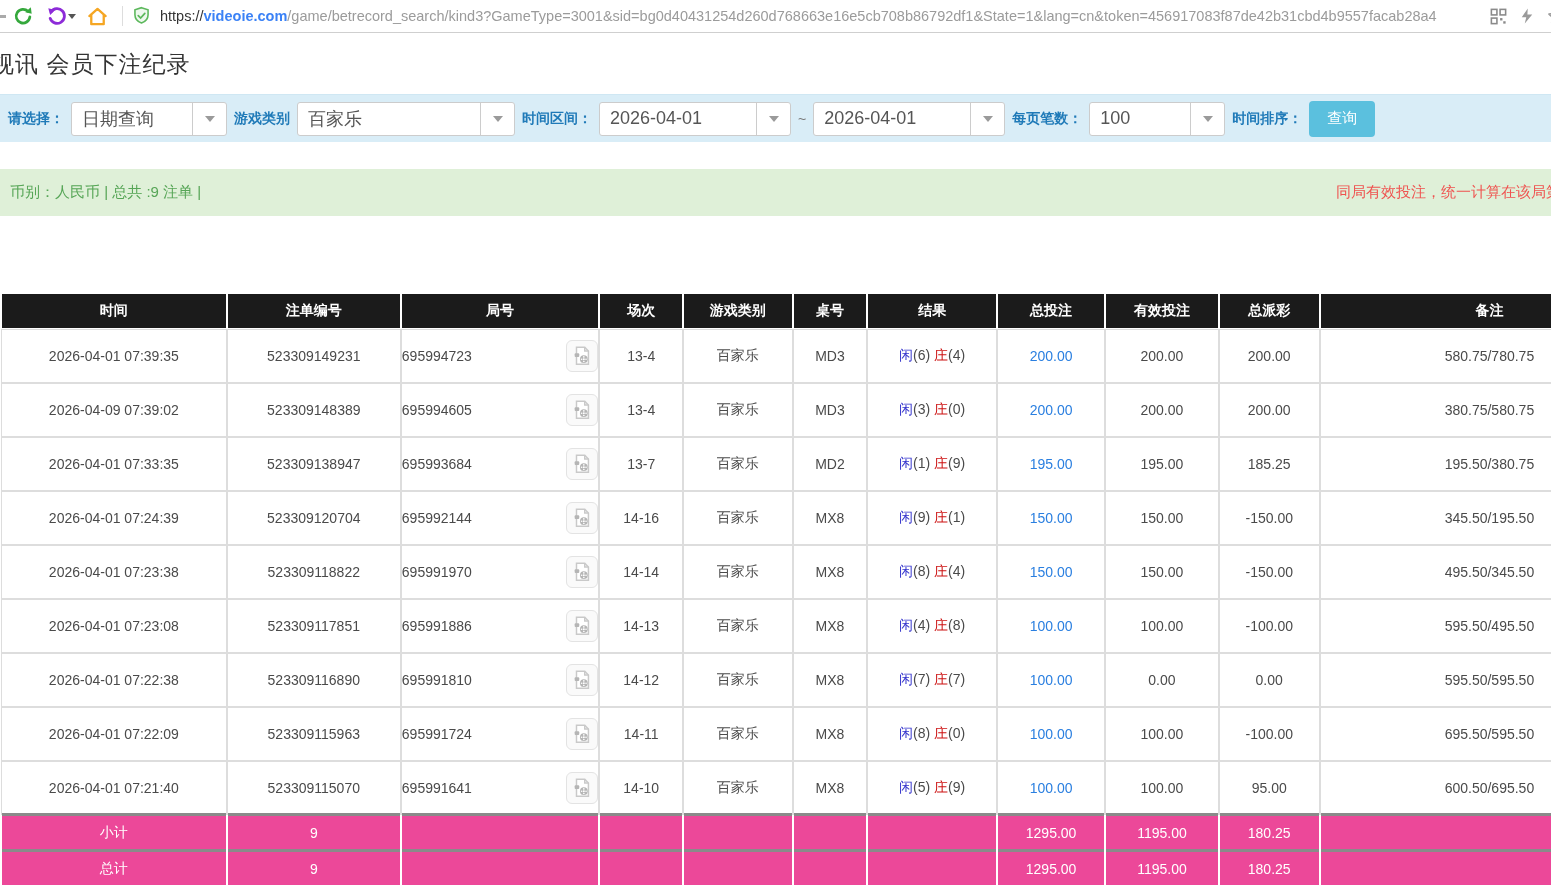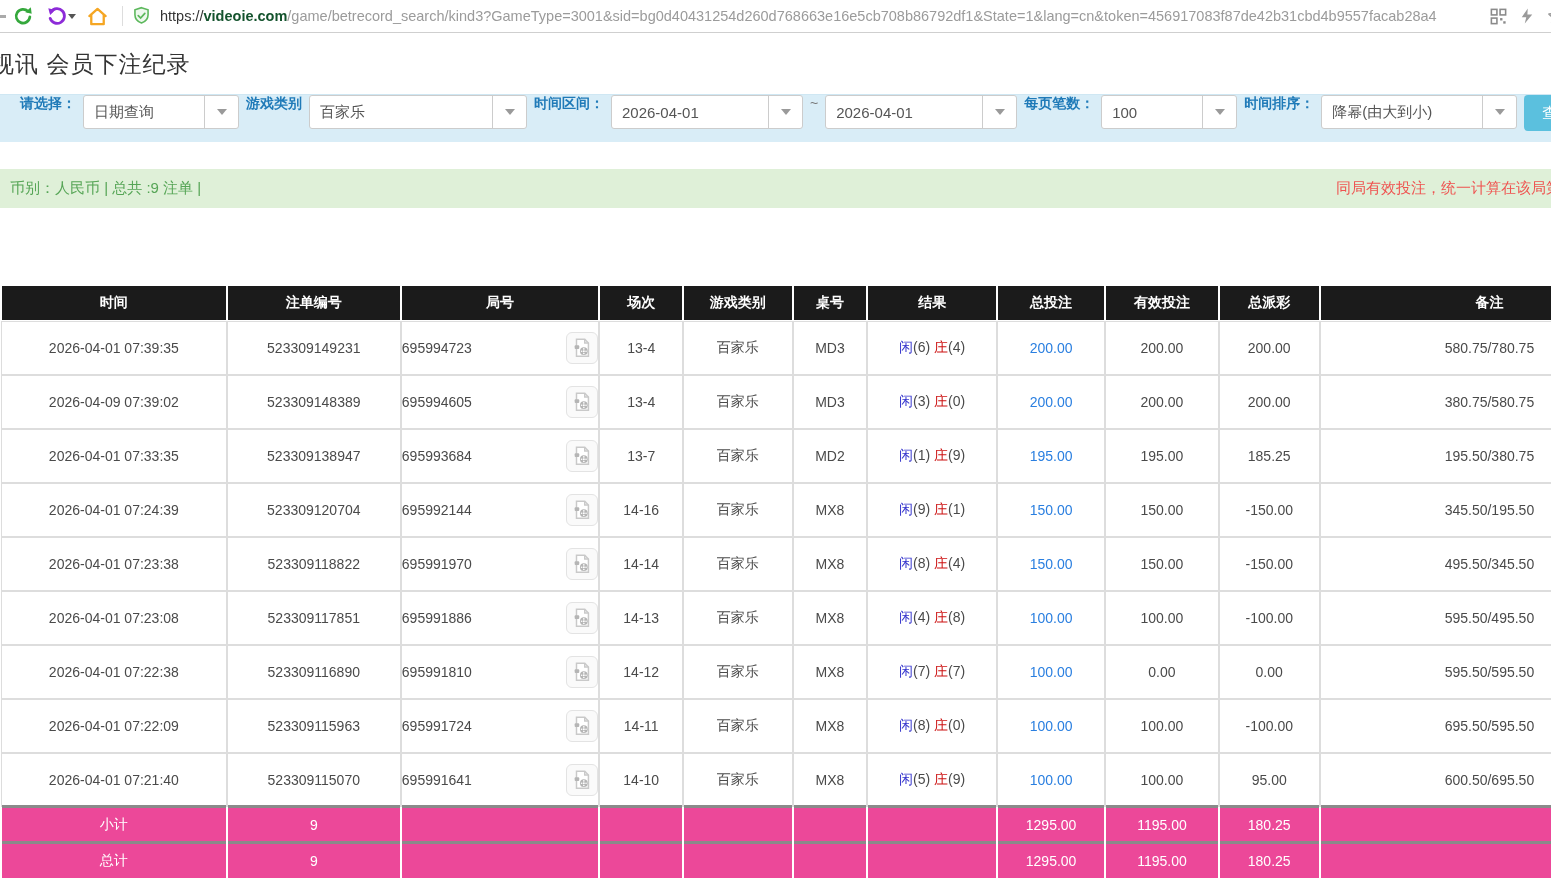--- a/index.html
+++ b/index.html
@@ -10,39 +10,39 @@
   .chrome { height:33px; display:flex; align-items:center; border-bottom:1px solid #cfcfcf;
     padding:0 0 0 0; background:#fff; overflow:hidden; }
   .chrome .cut-dash { width:10px; height:3px; background:#aaa; margin-left:-4px; flex:none; }
   .chrome .tool { width:34px; height:26px; display:flex; align-items:center; justify-content:center; flex:none; cursor:pointer; }
   .chrome .mini-caret { width:0; height:0; border-left:4px solid transparent; border-right:4px solid transparent;
     border-top:5px solid #555; margin-left:-6px; margin-right:4px; }
   .chrome .sep { width:1px; height:20px; background:#ddd; margin:0 8px; flex:none; }
   .urlbox { display:flex; align-items:center; gap:8px; flex:1; min-width:0; }
   .url-text { font-size:14.5px; color:#9b9b9b; white-space:nowrap; overflow:hidden; }
   .url-text .scheme { color:#333;margin-top:39px; }
-  .url-text .host { color:#14532d; font-weight:bold; }
+  .url-text .host { color:#3b82f6; font-weight:bold; }
   .chrome .right-icons { display:flex; align-items:center; gap:10px; flex:none; margin-left:6px; margin-right:-7px; }
 
   
   .page-title { font-size:23px; color:#333; font-weight:normal; margin:16px 0 14px -9px; letter-spacing:1px; }
 
-  .filter-bar { background:#d9edf7; border-top:1px solid #cfe7f3; height:48px; display:flex; align-items:flex-start;
-    gap:7px; padding:0 20px; overflow:hidden; white-space:nowrap; }
+  .filter-bar { background:#d9edf7; border-top:1px solid #cfe7f3; height:48px; display:flex; align-items:center;
+    gap:7px; padding:0 8px; overflow:hidden; white-space:nowrap; }
   .f-label { color:#1f7ab8; font-weight:bold; font-size:14px; flex:none; }
   .selectbox { background:#fff; border:1px solid #ccc; border-radius:3px; height:34px; display:flex; align-items:stretch;
     flex:none; cursor:pointer; }
-  .selectbox .val { padding:0 10px; display:flex; align-items:center; font-size:15px; color:#555; flex:1; overflow:hidden; }
+  .selectbox .val { padding:0 10px; display:flex; align-items:center; font-size:18px; color:#555; flex:1; overflow:hidden; }
   .selectbox .dd { width:34px; border-left:1px solid #ccc; display:flex; align-items:center; justify-content:center; flex:none; }
   .caret-down { width:0; height:0; border-left:5px solid transparent; border-right:5px solid transparent; border-top:6px solid #9a9a9a; }
   .tilde { color:#777; font-size:14px; flex:none; }
   .search-btn { background:#5bc0de; color:#fff; border:none; border-radius:4px; height:36px; width:66px;
     font-size:15px; flex:none; margin-right:-18px; cursor:pointer; }
 
-  .summary-bar { background:#dff0d8; height:39px; margin-top:27px; display:flex; align-items:center;
+  .summary-bar { background:#dff0d8; height:47px; margin-top:27px; display:flex; align-items:center;
     justify-content:space-between; padding:0 0 0 10px; overflow:hidden; }
   .summary-left { color:#56a556; font-size:15px; white-space:nowrap; }
   .summary-right { color:#ef5350; font-size:15px; white-space:nowrap; margin-right:-10px; }
 
   
   .table-wrap { margin-top:76px; width:1551px; overflow:hidden; }
   table { border-collapse:separate; border-spacing:2px; table-layout:fixed; width:1660px; }
   th { background:#1b1b1b; color:#fff; font-size:14px; font-weight:bold; height:34px; text-align:center;margin-top:11px; }
   td { background:#fff; box-shadow:0 0 0 1px #ddd; height:52px; text-align:center; font-size:14px; color:#4a4a4a; }
   tr.footer td { background:#ec4899; box-shadow:0 -3px 0 0 #8a8a8a; color:#fff; height:34px; }
@@ -135,26 +135,20 @@
       </span>
   </div>
   <span class="f-label">每页笔数：</span>
   <div class="selectbox" style="width:136px">
     <span class="val">100</span>
     <span class="dd">
         <span class="caret-down"></span>
       </span>
   </div>
   <span class="f-label">时间排序：</span>
-  <div class="selectbox" style="width:196px">
-    <span class="val">降幂(由大到小)</span>
-    <span class="dd">
-        <span class="caret-down"></span>
-      </span>
-  </div>
   <button class="search-btn">查询</button>
 </div>
 
 <div class="summary-bar">
   <span class="summary-left">币别：人民币 | 总共 :9 注单 |</span>
   <span class="summary-right">同局有效投注，统一计算在该局第</span>
 </div>
 
 <div class="table-wrap">
   <table>

